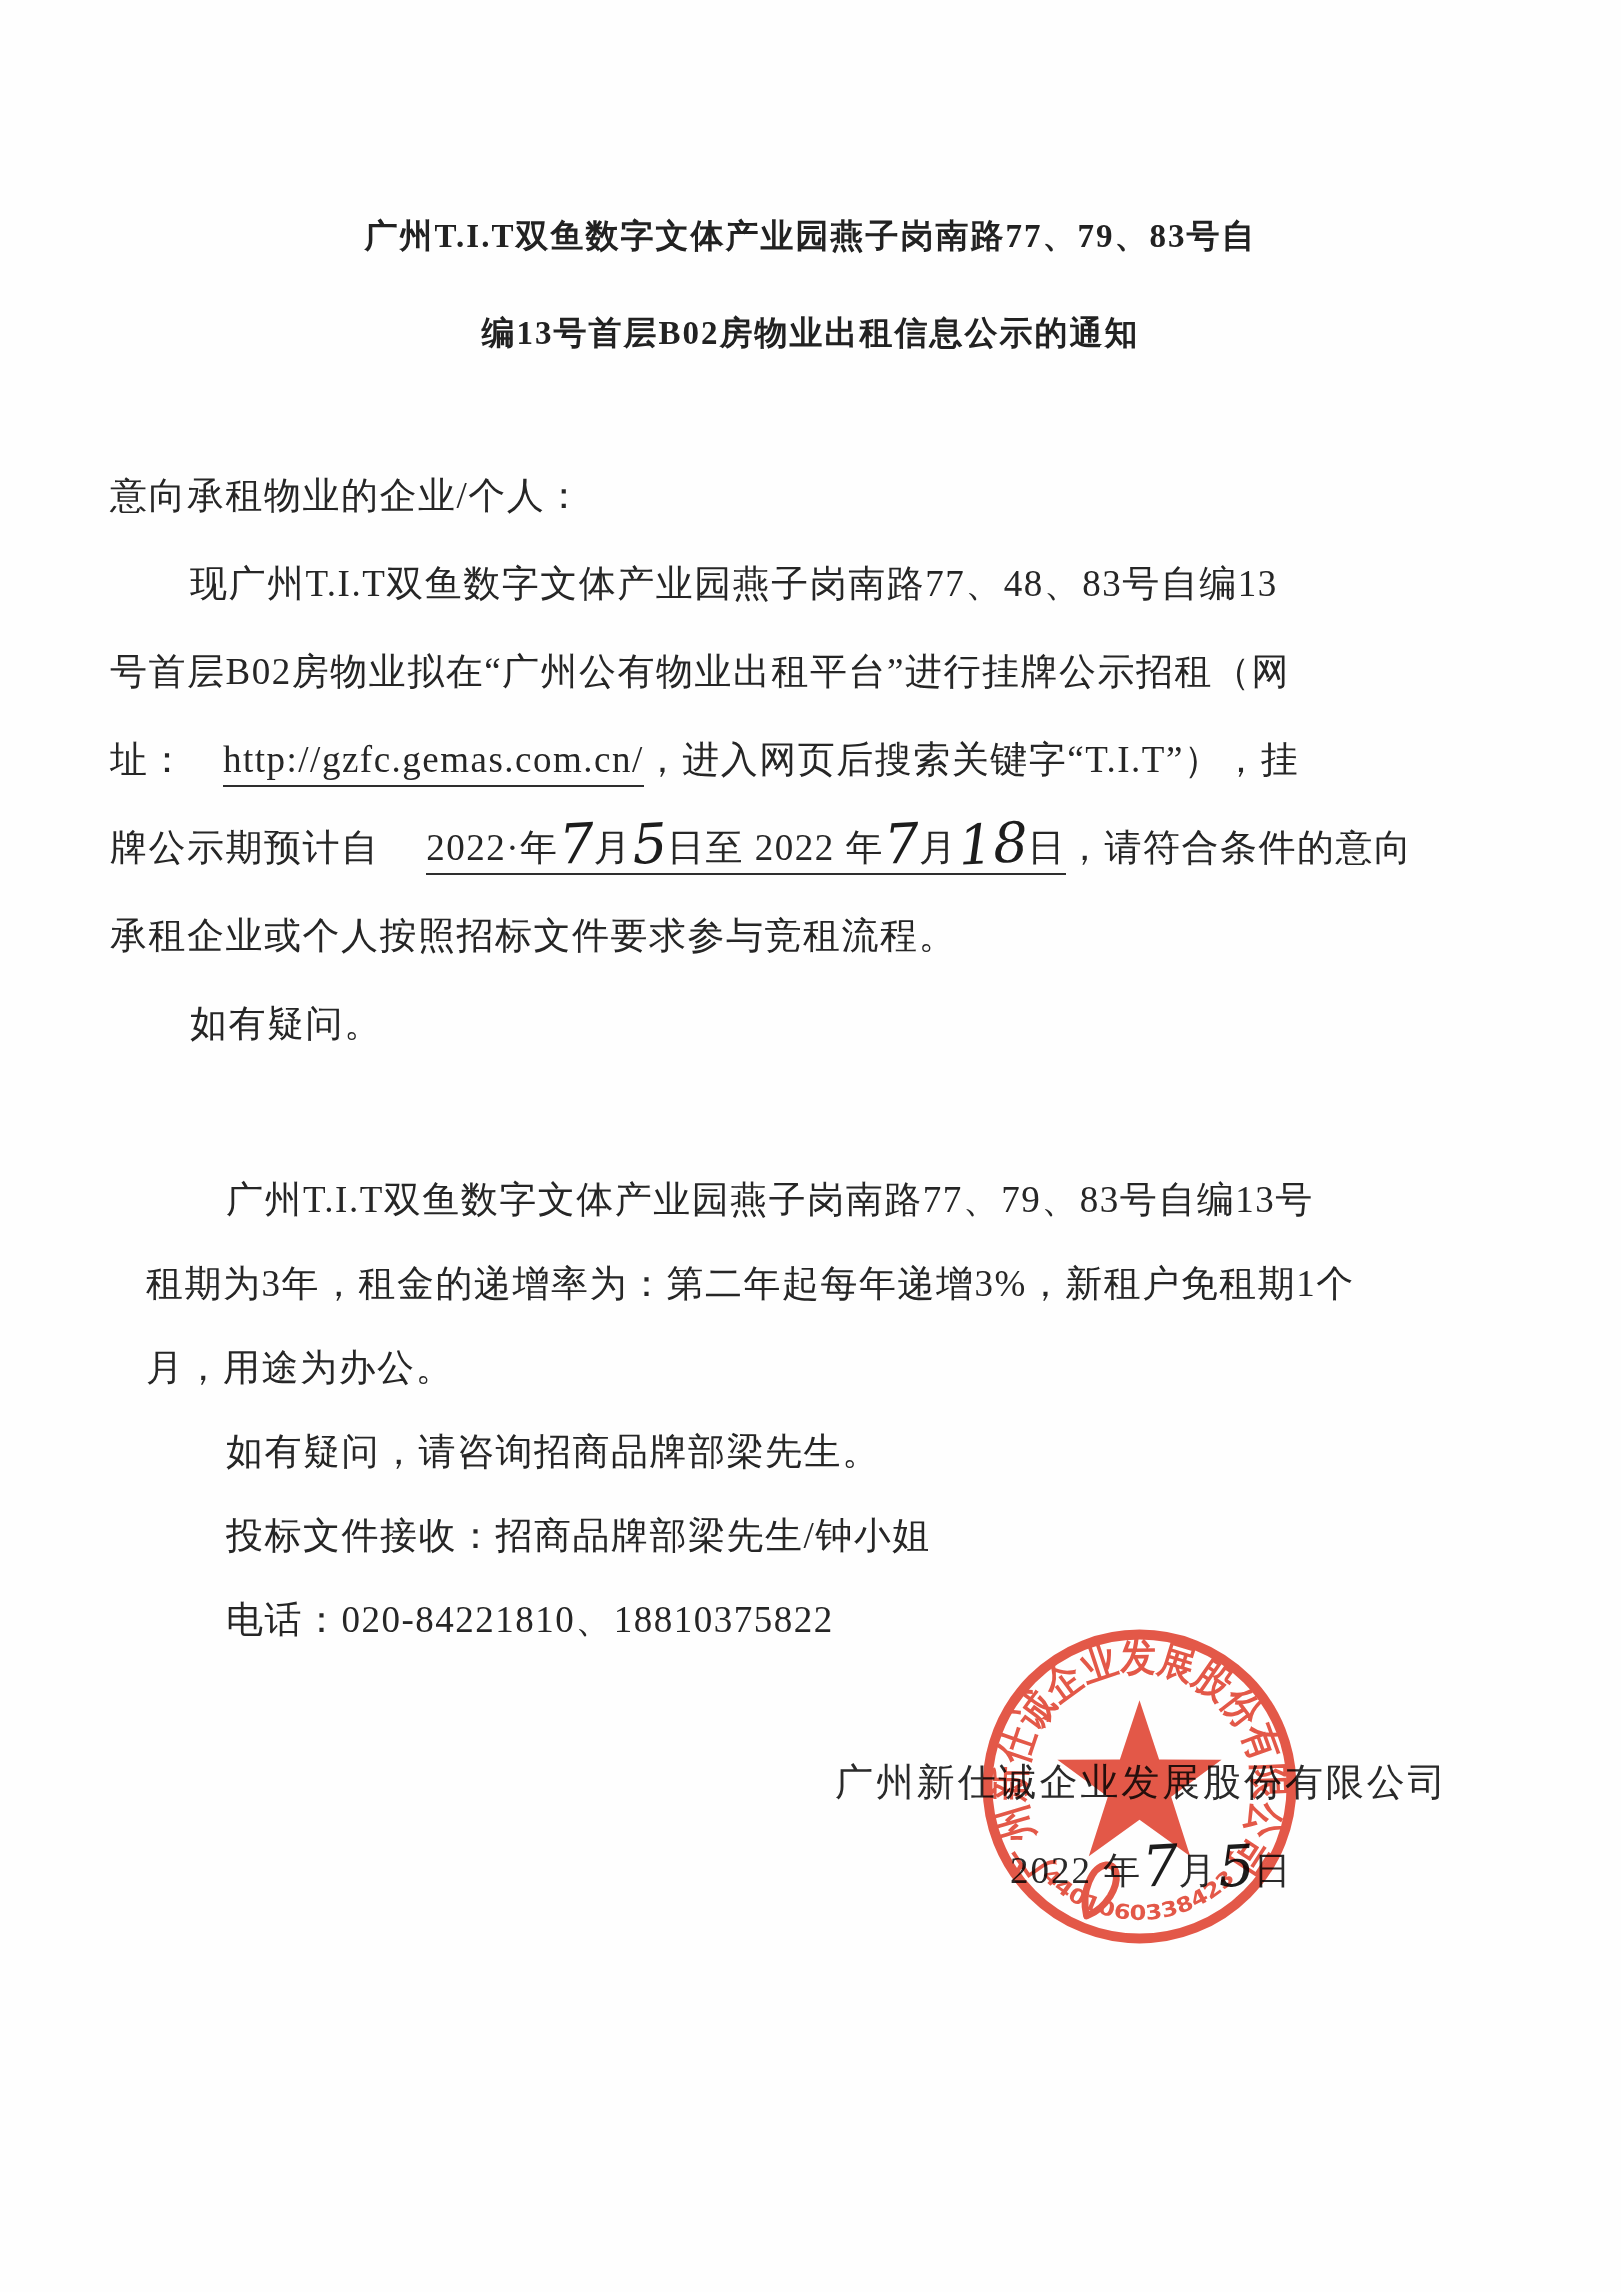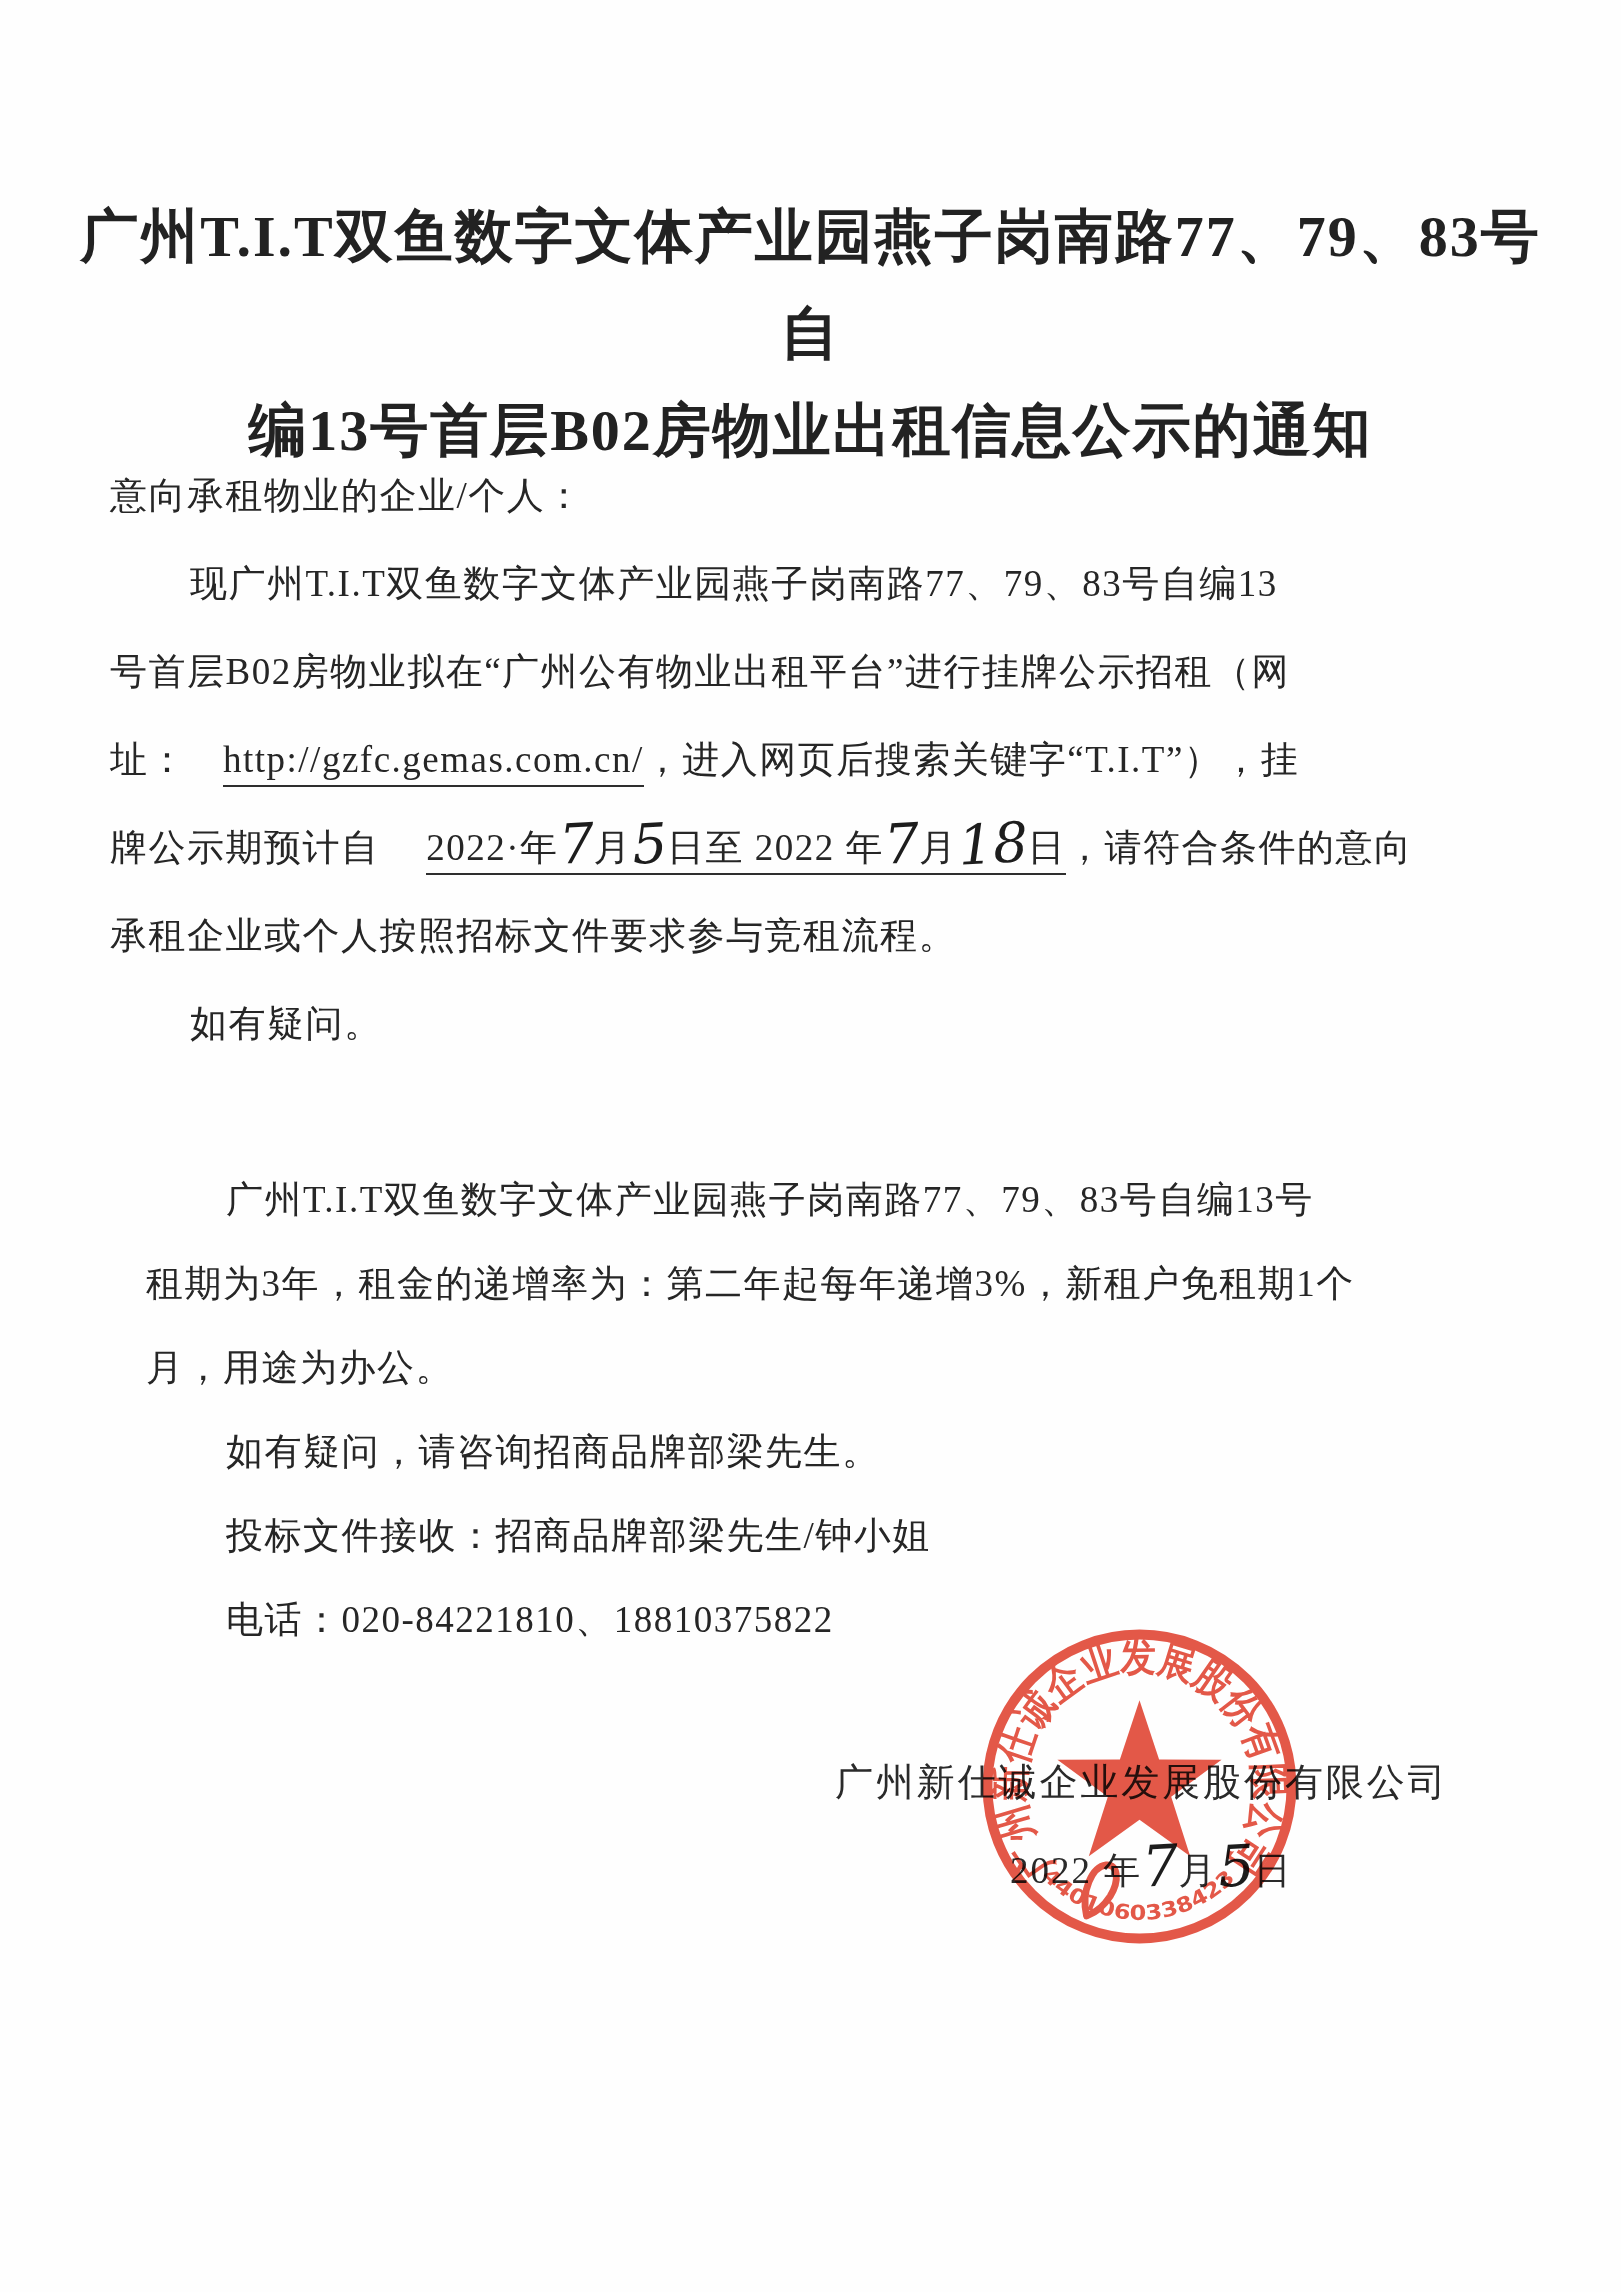--- a/index.html
+++ b/index.html
@@ -9,21 +9,21 @@
     margin:0 auto;
     background:#fefefe;
     overflow:hidden;
     font-family:"Liberation Serif","DejaVu Serif",serif;
     color:#262626;
   }
   
   .doc-title{
     position:absolute;top:188px;left:59px;right:59px;
     text-align:center;
-    font-size:58px;font-weight:bold;
+    font-size:33px;font-weight:bold;
     line-height:97px;
     letter-spacing:2px;
     color:#222;
   }
   
   .body-block{
     position:absolute;left:110px;right:96px;
     font-size:37px;
     color:#262626;
     letter-spacing:1.5px;
@@ -83,21 +83,21 @@
 
 <div class="page">
 
   <div class="doc-title">
     <div>广州T.I.T双鱼数字文体产业园燕子岗南路77、79、83号自</div>
     <div>编13号首层B02房物业出租信息公示的通知</div>
   </div>
 
   <div class="body-block blk1">
     <div class="bl">意向承租物业的企业/个人：</div>
-    <div class="bl indent">现广州T.I.T双鱼数字文体产业园燕子岗南路77、79、83号自编13</div>
+    <div class="bl indent">现广州T.I.T双鱼数字文体产业园燕子岗南路77、48、83号自编13</div>
     <div class="bl">号首层B02房物业拟在“广州公有物业出租平台”进行挂牌公示招租（网</div>
     <div class="bl"><span>址：</span><span class="u">http://gzfc.gemas.com.cn/</span><span>，进入网页后搜索关键字“T.I.T”），挂</span></div>
     <div class="bl"><span>牌公示期预计自 </span><span class="u"><span>2022·年</span><span class="hand">7</span><span>月</span><span class="hand">5</span><span>日至 2022 年</span><span class="hand">7</span><span>月</span><span class="hand">18</span><span>日</span></span><span>，请符合条件的意向</span></div>
     <div class="bl">承租企业或个人按照招标文件要求参与竞租流程。</div>
     <div class="bl indent">如有疑问。</div>
   </div>
 
   <div class="body-block blk2">
     <div class="bl indent">广州T.I.T双鱼数字文体产业园燕子岗南路77、79、83号自编13号</div>
     <div class="bl">租期为3年，租金的递增率为：第二年起每年递增3%，新租户免租期1个</div>

